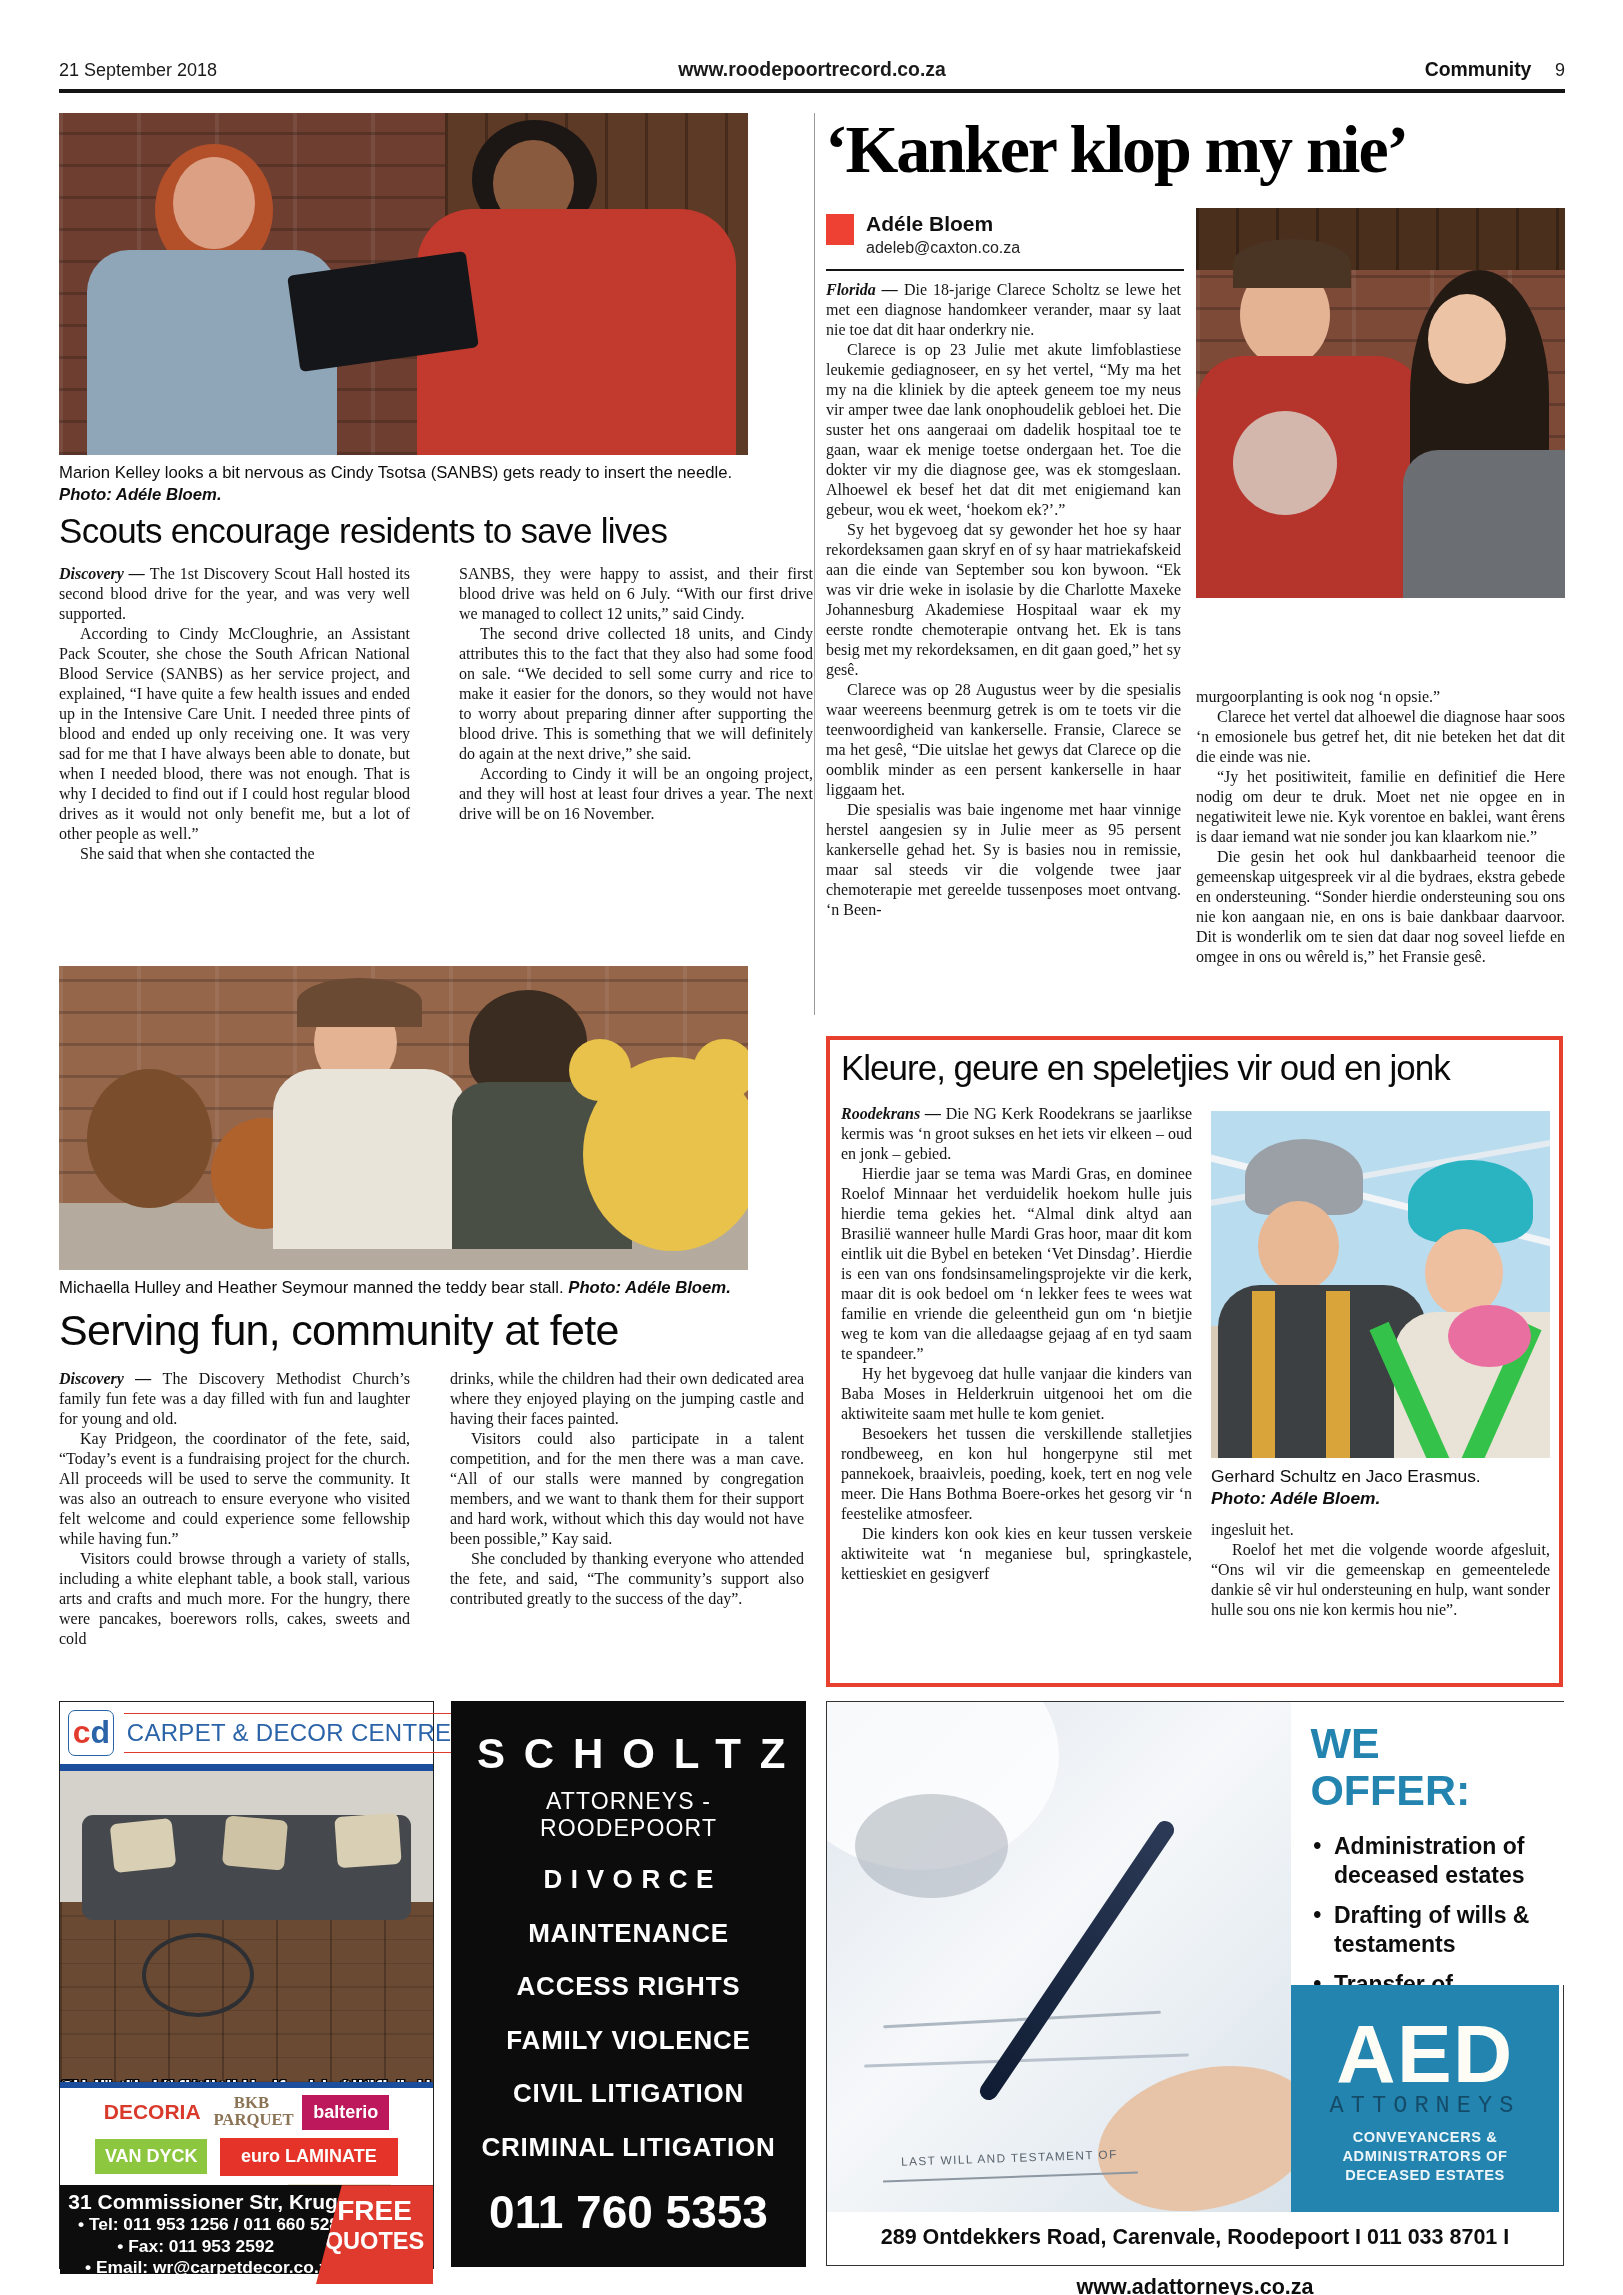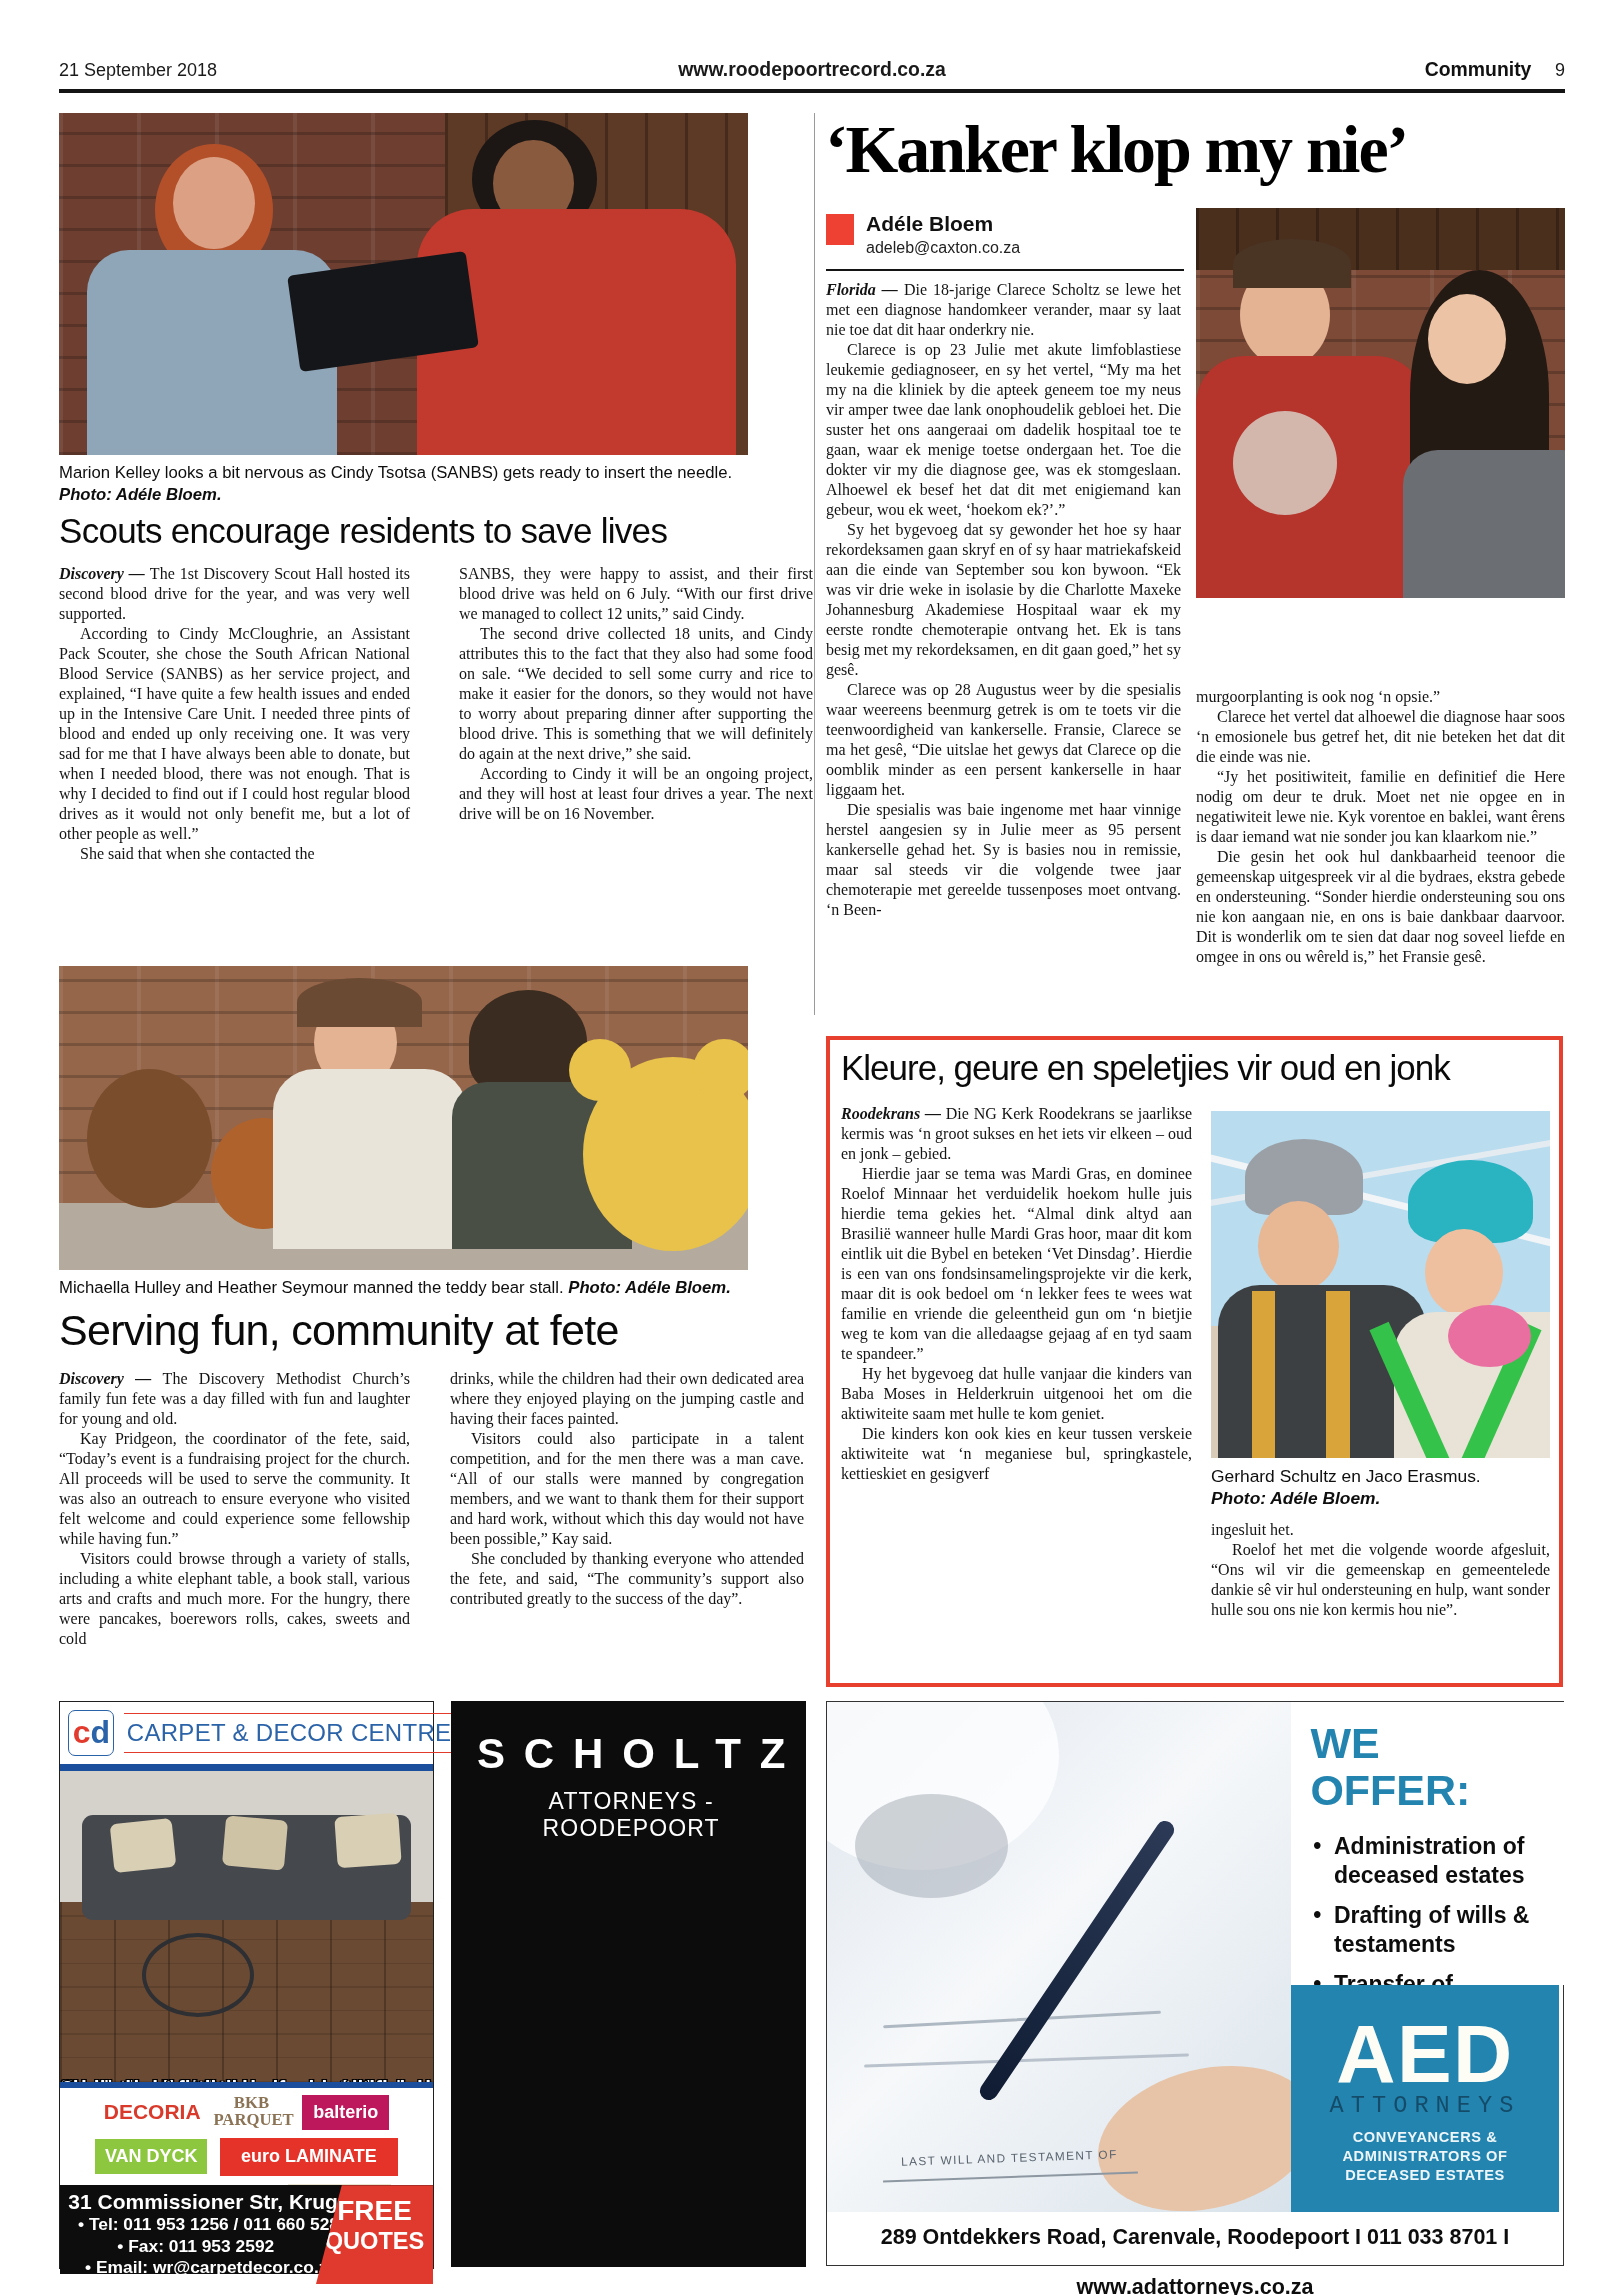--- a/index.html
+++ b/index.html
@@ -173,20 +173,21 @@
     <p>“Jy het positiwiteit, familie en definitief die Here nodig om deur te druk. Moet net nie opgee en in negatiwiteit lewe nie. Kyk vorentoe en baklei, want êrens is daar iemand wat nie sonder jou kan klaarkom nie.”</p>
     <p>Die gesin het ook hul dankbaarheid teenoor die gemeenskap uitgespreek vir al die bydraes, ekstra gebede en ondersteuning. “Sonder hierdie ondersteuning sou ons nie kon aangaan nie, en ons is baie dankbaar daarvoor. Dit is wonderlik om te sien dat daar nog soveel liefde en omgee in ons ou wêreld is,” het Fransie gesê.</p>
   </div>
 
   <div class="abs redbox" style="left:826px;top:1036px;width:729px;height:643px;"></div>
   <h2 class="abs h-sans" style="left:841px;top:1048px;font-size:35px;letter-spacing:-1px;margin:0;">Kleure, geure en speletjies vir oud en jonk</h2>
   <div class="abs serifbody" style="left:841px;top:1104px;width:351px;">
     <p class="np"><span class="dateline">Roodekrans — </span><span>Die NG Kerk Roodekrans se jaarlikse kermis was ‘n groot sukses en het iets vir elkeen – oud en jonk – gebied.</span></p>
     <p>Hierdie jaar se tema was Mardi Gras, en dominee Roelof Minnaar het verduidelik hoekom hulle juis hierdie tema gekies het. “Almal dink altyd aan Brasilië wanneer hulle Mardi Gras hoor, maar dit kom eintlik uit die Bybel en beteken ‘Vet Dinsdag’. Hierdie is een van ons fondsinsamelingsprojekte vir die kerk, maar dit is ook bedoel om ‘n lekker fees te wees wat familie en vriende die geleentheid gun om ‘n bietjie weg te kom van die alledaagse gejaag af en tyd saam te spandeer.”</p>
     <p>Hy het bygevoeg dat hulle vanjaar die kinders van Baba Moses in Helderkruin uitgenooi het om die aktiwiteite saam met hulle te kom geniet.</p>
+    <p>Besoekers het tussen die verskillende stalletjies rondbeweeg, en kon hul hongerpyne stil met pannekoek, braaivleis, poeding, koek, tert en nog vele meer. Die Hans Bothma Boere-orkes het gesorg vir ‘n feestelike atmosfeer.</p>
     <p>Die kinders kon ook kies en keur tussen verskeie aktiwiteite wat ‘n meganiese bul, springkastele, kettieskiet en gesigverf</p>
   </div>
   <div class="photo" style="left:1211px;top:1111px;width:339px;height:347px;background:linear-gradient(#b9dcef 0 62%,#d8cbb8 62% 100%);">
     <div style="left:-10%;top:26%;width:130%;height:7px;background:#f2f5f7;transform:rotate(14deg);"></div>
     <div style="left:-10%;top:16%;width:130%;height:5.6px;background:#e4ecf1;transform:rotate(-10deg);"></div>
     <div style="left:10%;top:8%;width:118px;height:76px;background:#9aa0a6;border-radius:50% 50% 20% 20%;"></div>
     <div class="head" style="left:14%;top:26%;width:81px;height:90px;background:#e8b794;"></div>
     <div style="left:2%;top:50%;width:208px;height:50%;background:#3c4043;border-radius:42px 42px 0 0;"></div>
     <div style="left:12%;top:52%;width:23.6px;height:48%;background:#d9a43a;"></div>
     <div style="left:34%;top:52%;width:23.6px;height:48%;background:#d9a43a;"></div>
@@ -243,21 +244,21 @@
       <div class="l2" style="padding-left:9.7px;">• Tel: 011 953 1256 / 011 660 5286</div>
       <div class="l2" style="padding-left:49px;">• Fax: 011 953 2592</div>
       <div class="l2" style="padding-left:16.7px;">• Email: wr@carpetdecor.co.za</div>
       <div class="badge" style="position:absolute;right:0;top:0;width:117px;height:100%;padding-top:9.7px;">
         <div style="font-size:28px;line-height:32px;">FREE</div>
         <div style="font-size:23.6px;line-height:28px;">QUOTES</div>
       </div>
     </div>
   </div>
 
-  <div class="abs scholtz" style="left:451px;top:1701px;width:355px;height:566px;display:flex;flex-direction:row;justify-content:space-between;padding:29px 7px 28px 7px;box-sizing:border-box;">
+  <div class="abs scholtz" style="left:451px;top:1701px;width:355px;height:566px;display:flex;flex-direction:column;justify-content:space-between;padding:29px 7px 28px 7px;box-sizing:border-box;">
     <div>
       <div class="name">SCHOLTZ</div>
       <div class="sub">ATTORNEYS - ROODEPOORT</div>
     </div>
     <div class="svc first">DIVORCE</div>
     <div class="svc">MAINTENANCE</div>
     <div class="svc">ACCESS RIGHTS</div>
     <div class="svc">FAMILY VIOLENCE</div>
     <div class="svc">CIVIL LITIGATION</div>
     <div class="svc">CRIMINAL LITIGATION</div>

